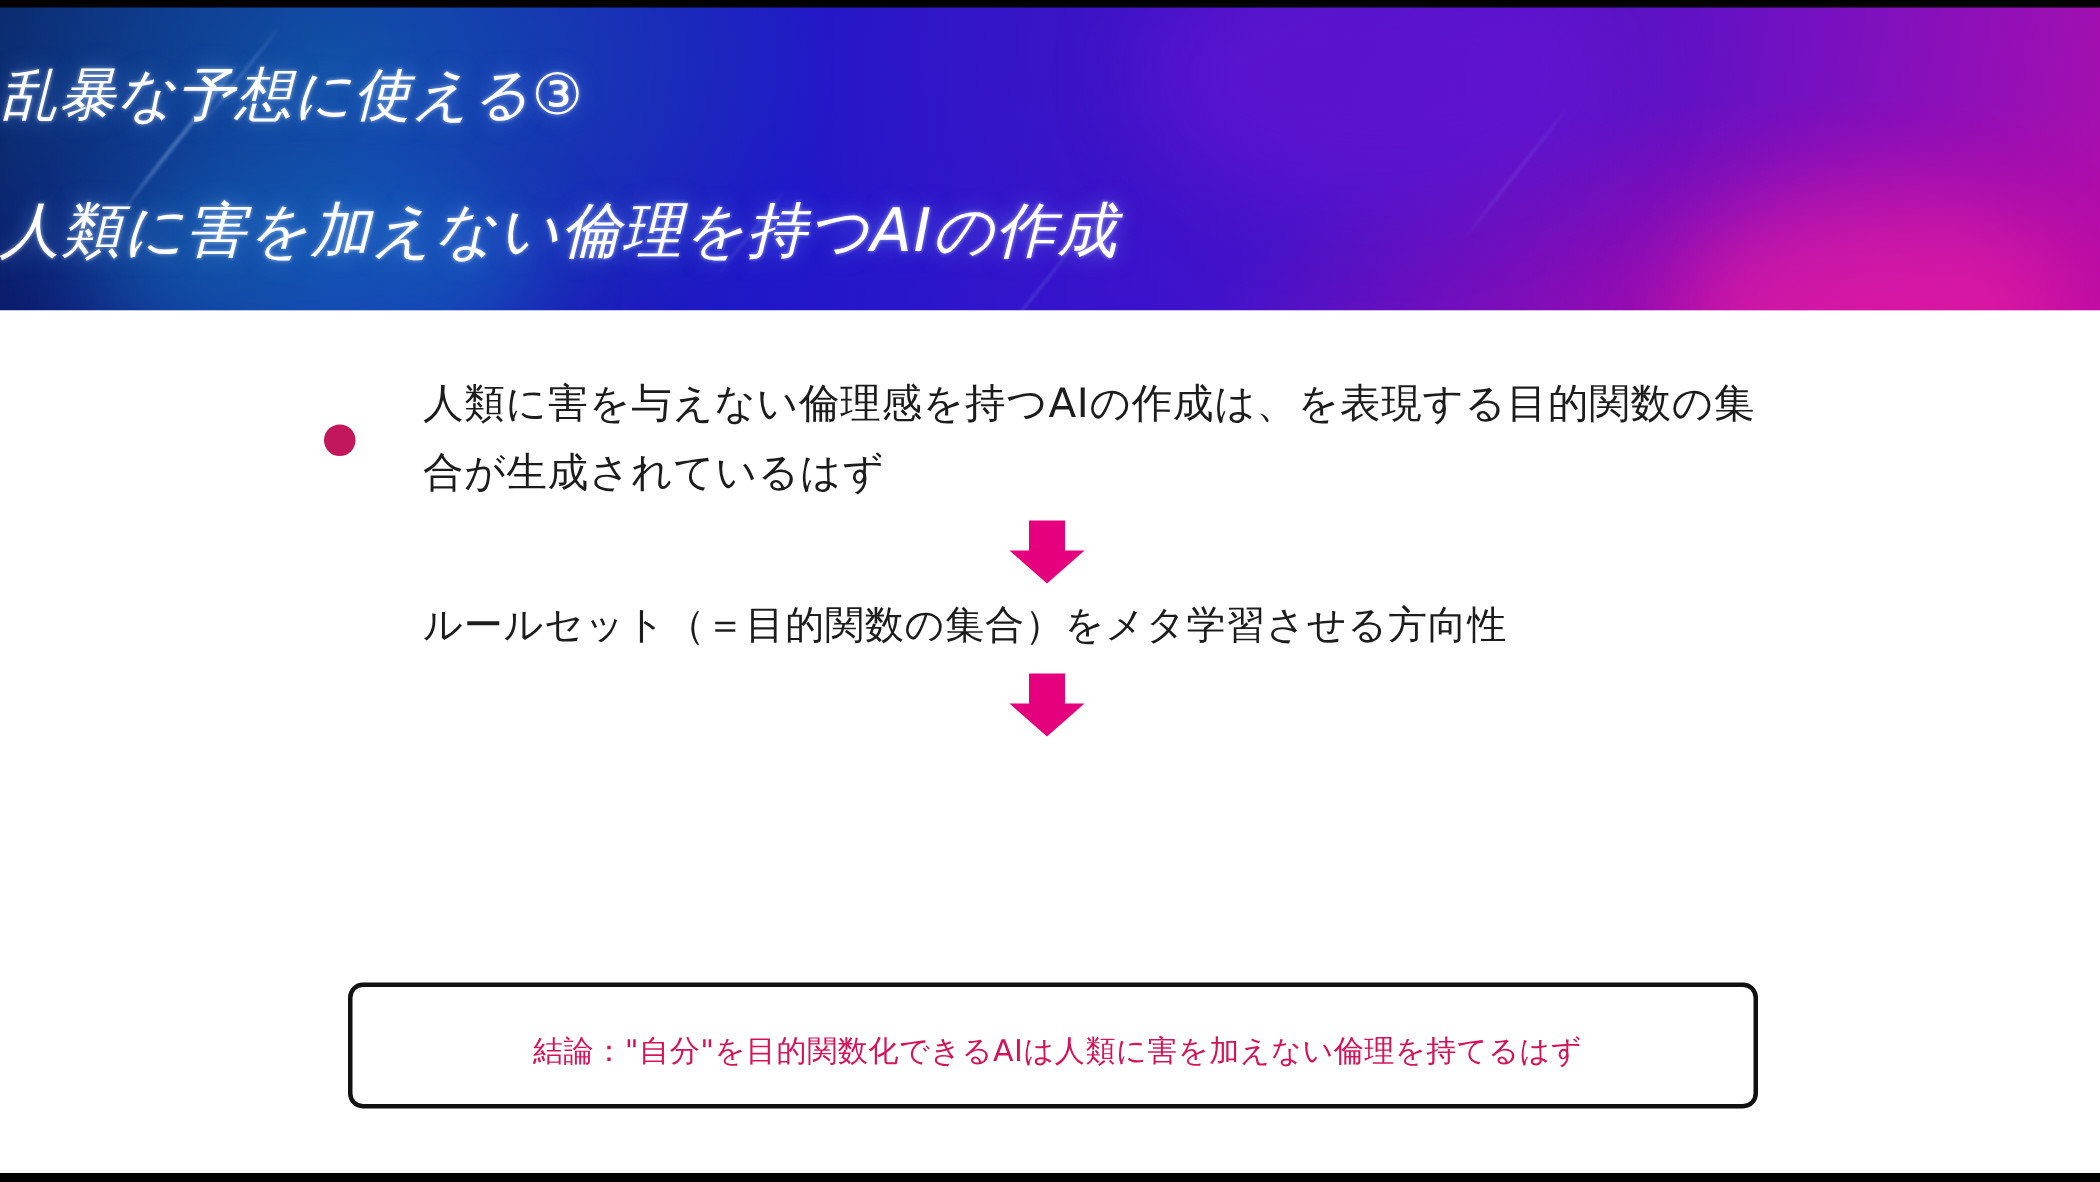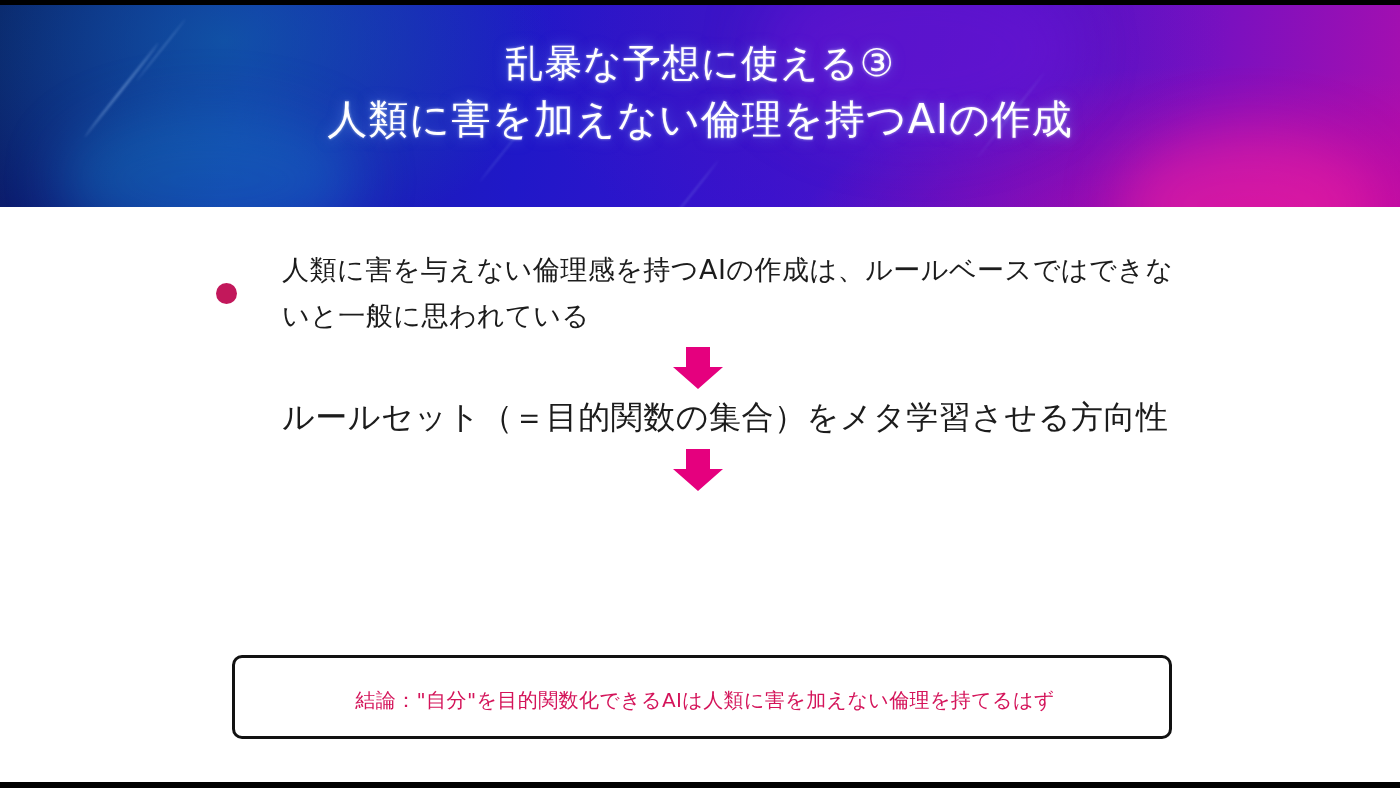--- a/index.html
+++ b/index.html
@@ -48,34 +48,36 @@
   }
   #header .g1 { left: 1120px; top: 130px; width: 260px; height: 150px; background: rgba(255,40,160,0.45); }
   #header .g2 { left: 60px; top: 110px; width: 300px; height: 140px; background: rgba(20,140,200,0.35); }
   #header .g3 { left: 760px; top: -40px; width: 320px; height: 180px; background: rgba(120,20,220,0.4); }
 
   #title-block {
     position: absolute;
     left: 0;
     top: 36px;
     width: 1400px;
-    text-align: center;
+    text-align: left;
     color: #ffffff;
     text-shadow: 0 0 14px rgba(120,180,255,0.55), 0 0 3px rgba(255,255,255,0.6);
     letter-spacing: 1px;
+    font-style: italic;
   }
   #title-line1 {
     font-size: 38px;
     line-height: 54px;
     font-weight: 400;
   }
   #title-line2 {
     font-size: 40px;
     line-height: 58px;
     font-weight: 400;
+    margin-top: 35px;
   }
 
   
   #body-area {
     position: absolute;
     left: 0; top: 207px;
     width: 1400px;
     height: 581px;
     background: #ffffff;
   }
@@ -114,21 +116,21 @@
   .arrow svg { display: block; }
 
   #arrow1 { left: 670px; top: 138px; }
   #arrow2 { left: 670px; top: 240px; }
 
   #mid-line {
     position: absolute;
     left: 282px;
     top: 188px;
     width: 1060px;
-    font-size: 32px;
+    font-size: 26px;
     line-height: 44px;
     color: #1c1c1c;
     letter-spacing: 0.5px;
   }
 
   #para {
     position: absolute;
     left: 282px;
     top: 288px;
     width: 830px;
@@ -191,21 +193,21 @@
     <div id="title-block">
       <div id="title-line1">乱暴な予想に使える③</div>
       <div id="title-line2">人類に害を加えない倫理を持つAIの作成</div>
     </div>
   </div>
 
   <div id="body-area">
 
     <div id="bullet-row">
       <div id="bullet-dot"></div>
-      <div id="bullet-text">人類に害を与えない倫理感を持つAIの作成は、ルールベースではできないと一般に思われている</div>
+      <div id="bullet-text">人類に害を与えない倫理感を持つAIの作成は、を表現する目的関数の集合が生成されているはず</div>
     </div>
 
     <div class="arrow" id="arrow1">
       <svg width="56" height="46" viewBox="0 0 56 46" xmlns="http://www.w3.org/2000/svg">
         <path d="M16 2 H40 V22 H53 L28 44 L3 22 H16 Z" fill="#e5007e"></path>
       </svg>
     </div>
 
     <div id="mid-line">ルールセット（＝目的関数の集合）をメタ学習させる方向性</div>
 

